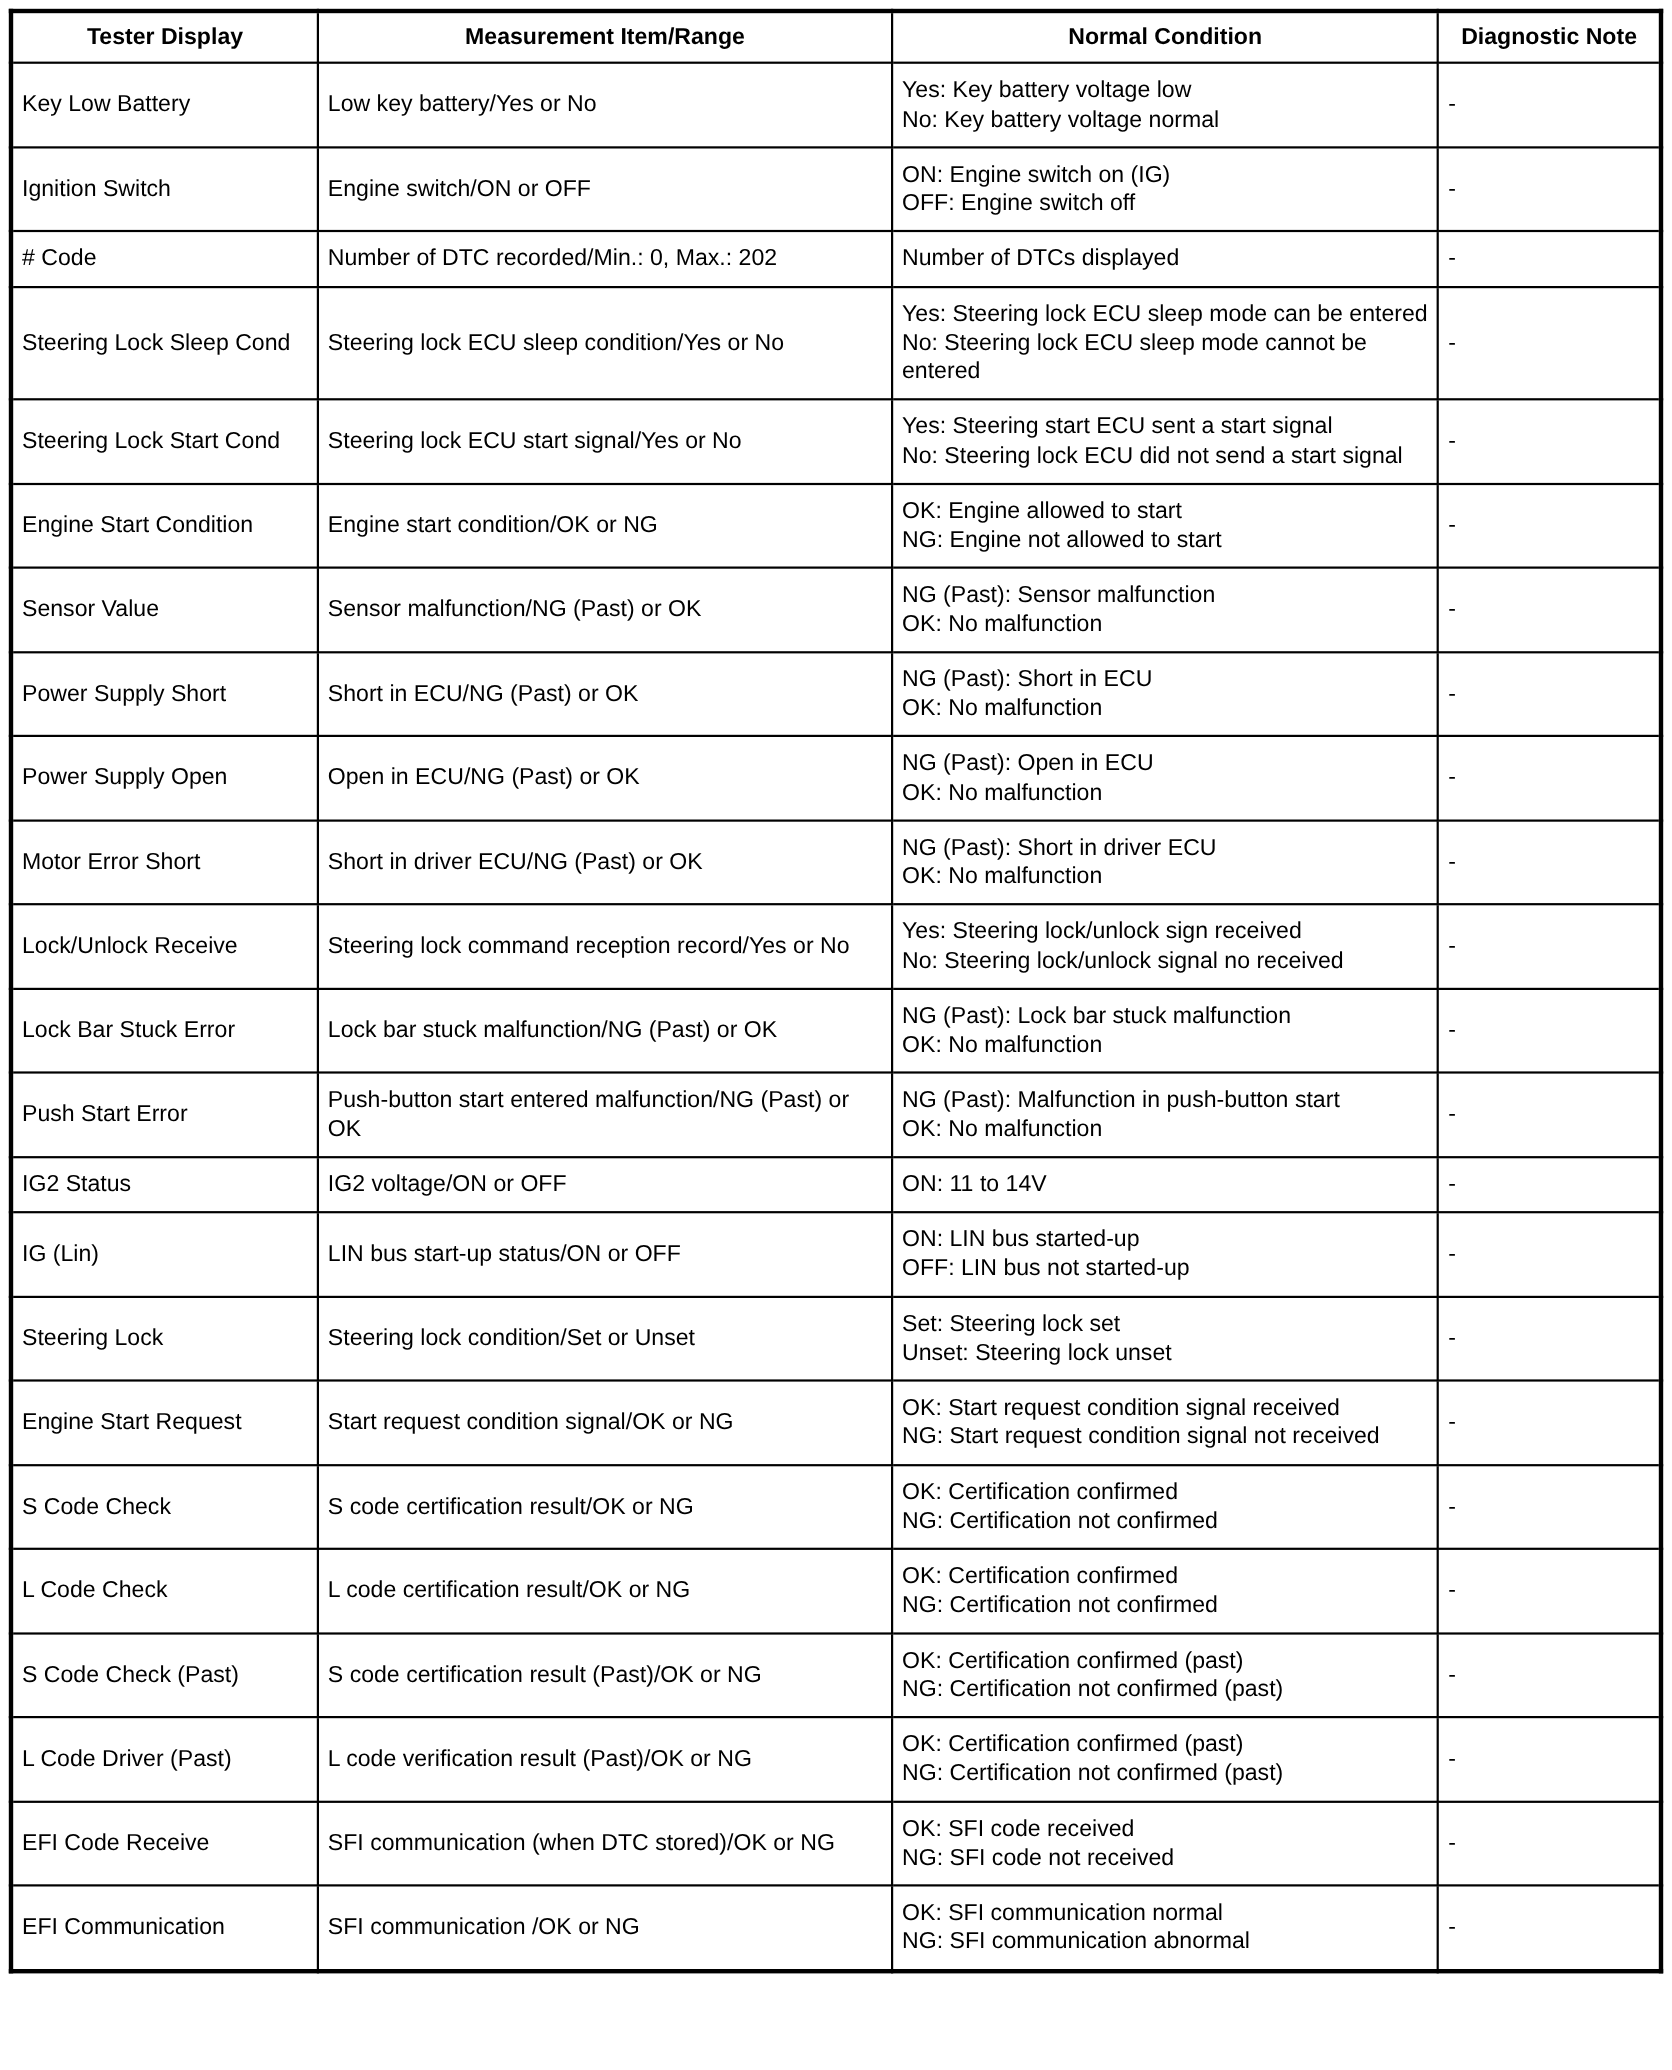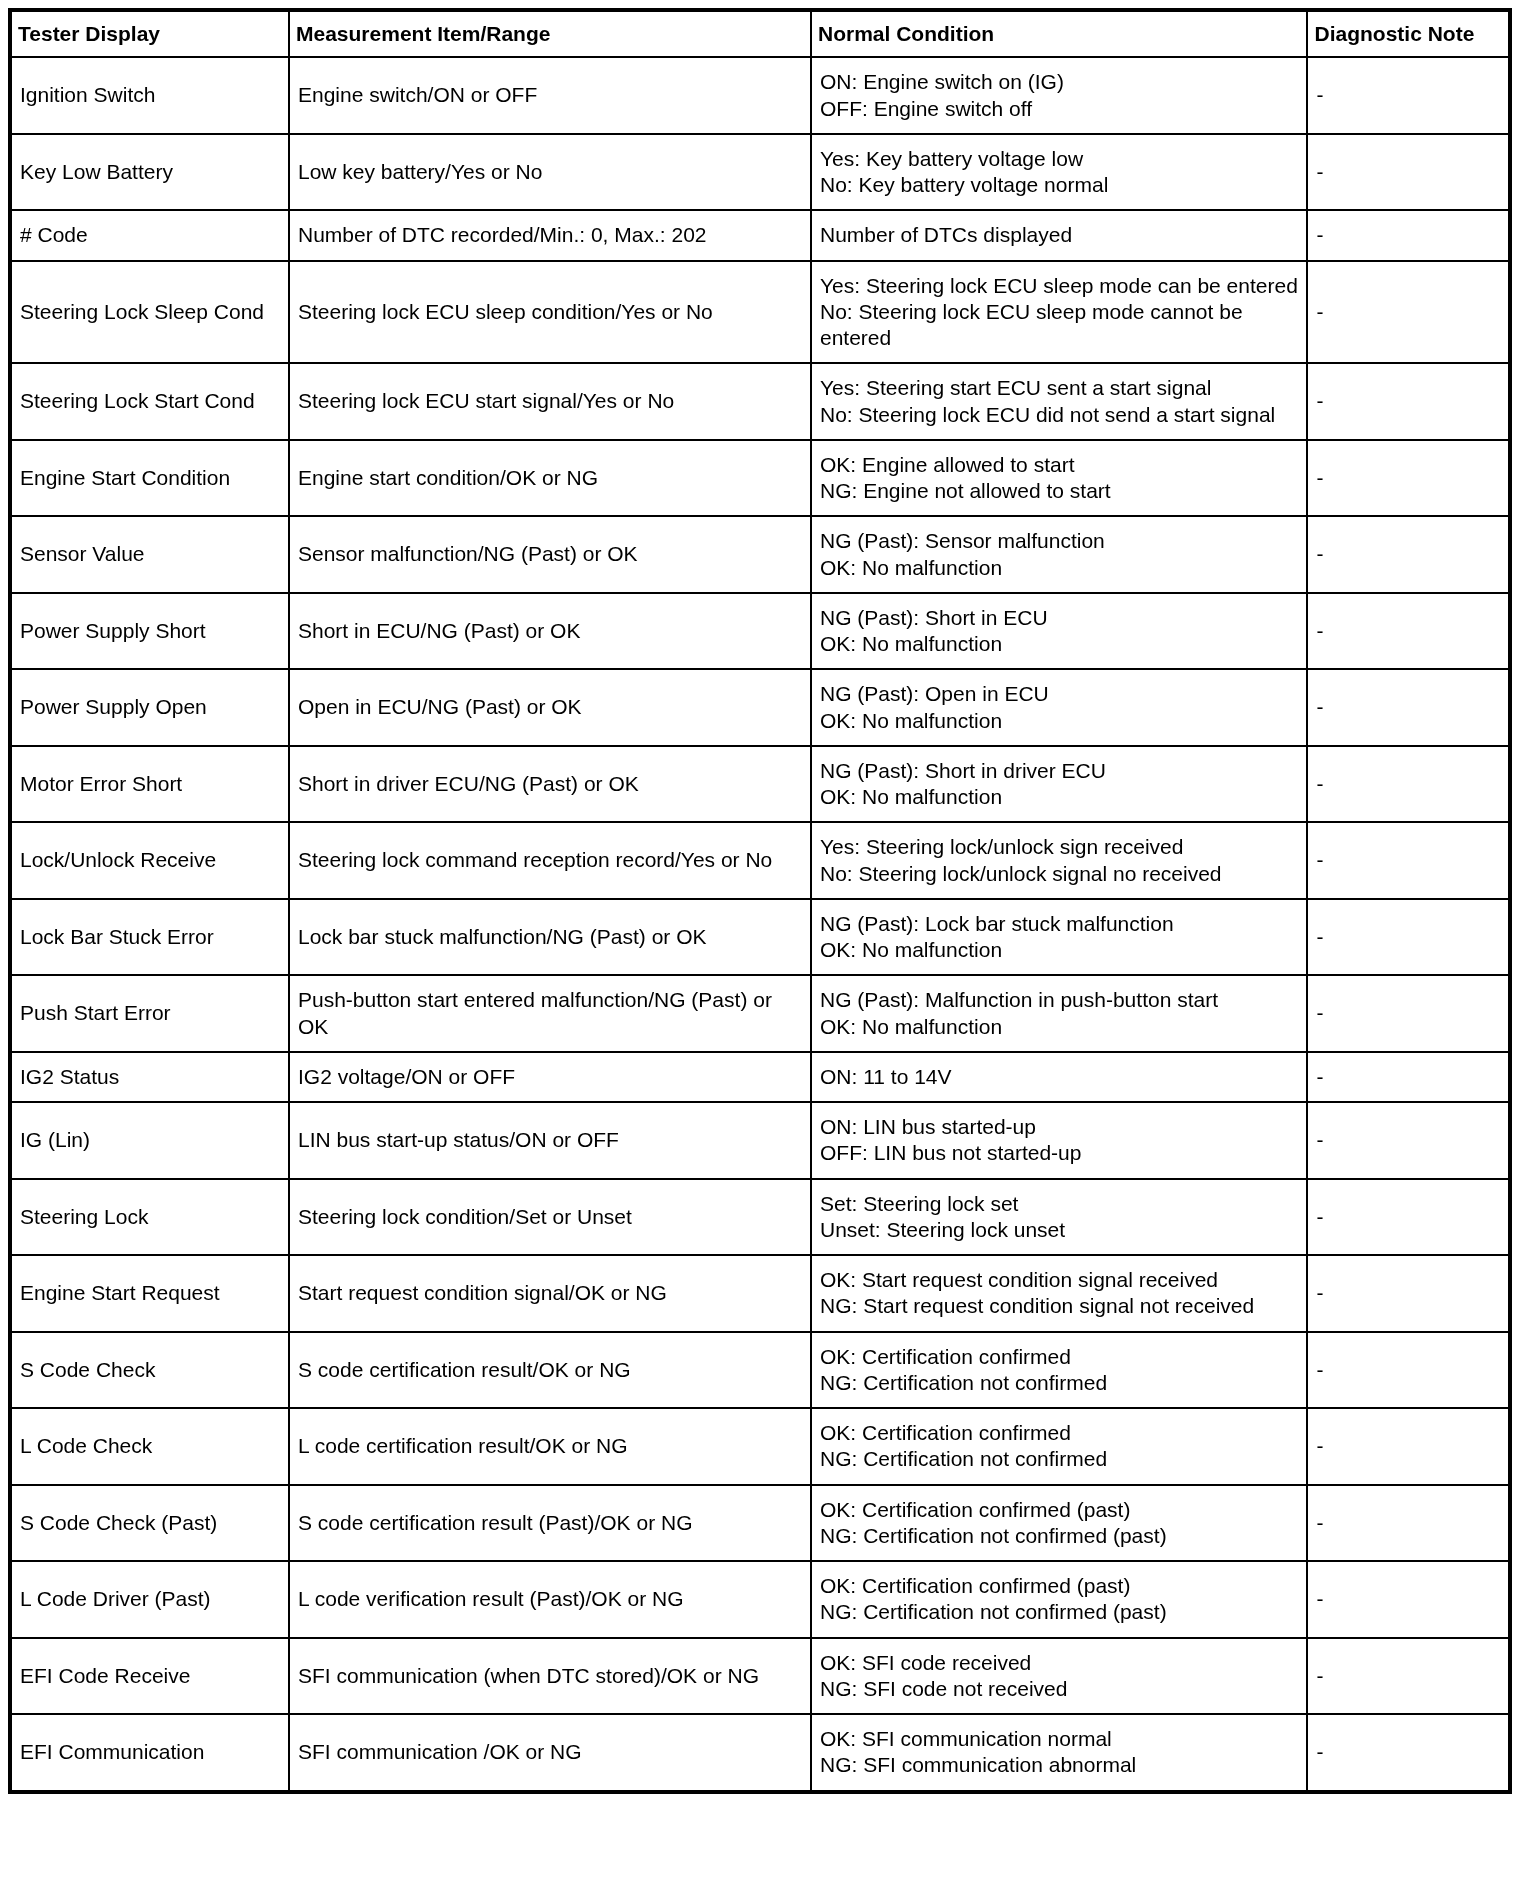--- a/index.html
+++ b/index.html
@@ -28,21 +28,21 @@
   th, td {
     border: 2px solid #000000;
     font-size: 21px;
     line-height: 1.25;
     vertical-align: middle;
     word-wrap: break-word;
     overflow-wrap: break-word;
   }
   th {
     font-weight: bold;
-    text-align: left;
+    text-align: center;
     padding: 9px 6px;
   }
   td {
     text-align: left;
     padding: 11px 8px;
   }
   td[data-name="normal-condition-cell"] div {
     margin: 0;
   }
 </style>
@@ -59,34 +59,34 @@
   <thead>
     <tr data-name="header-row">
       <th data-name="header-tester-display">Tester Display</th>
       <th data-name="header-measurement-item-range">Measurement Item/Range</th>
       <th data-name="header-normal-condition">Normal Condition</th>
       <th data-name="header-diagnostic-note">Diagnostic Note</th>
     </tr>
   </thead>
   <tbody data-name="table-body">
       <tr data-name="table-row">
+    <td data-name="tester-display-cell">Key Low Battery</td>
+    <td data-name="measurement-cell">Low key battery/Yes or No</td>
+    <td data-name="normal-condition-cell">
+          <div data-name="condition-line">Yes: Key battery voltage low</div>
+          <div data-name="condition-line">No: Key battery voltage normal</div>
+        </td>
+    <td data-name="diagnostic-note-cell">-</td>
+  </tr>
+      <tr data-name="table-row">
     <td data-name="tester-display-cell">Ignition Switch</td>
     <td data-name="measurement-cell">Engine switch/ON or OFF</td>
     <td data-name="normal-condition-cell">
           <div data-name="condition-line">ON: Engine switch on (IG)</div>
           <div data-name="condition-line">OFF: Engine switch off</div>
-        </td>
-    <td data-name="diagnostic-note-cell">-</td>
-  </tr>
-      <tr data-name="table-row">
-    <td data-name="tester-display-cell">Key Low Battery</td>
-    <td data-name="measurement-cell">Low key battery/Yes or No</td>
-    <td data-name="normal-condition-cell">
-          <div data-name="condition-line">Yes: Key battery voltage low</div>
-          <div data-name="condition-line">No: Key battery voltage normal</div>
         </td>
     <td data-name="diagnostic-note-cell">-</td>
   </tr>
       <tr data-name="table-row">
     <td data-name="tester-display-cell"># Code</td>
     <td data-name="measurement-cell">Number of DTC recorded/Min.: 0, Max.: 202</td>
     <td data-name="normal-condition-cell">
           <div data-name="condition-line">Number of DTCs displayed</div>
         </td>
     <td data-name="diagnostic-note-cell">-</td>

